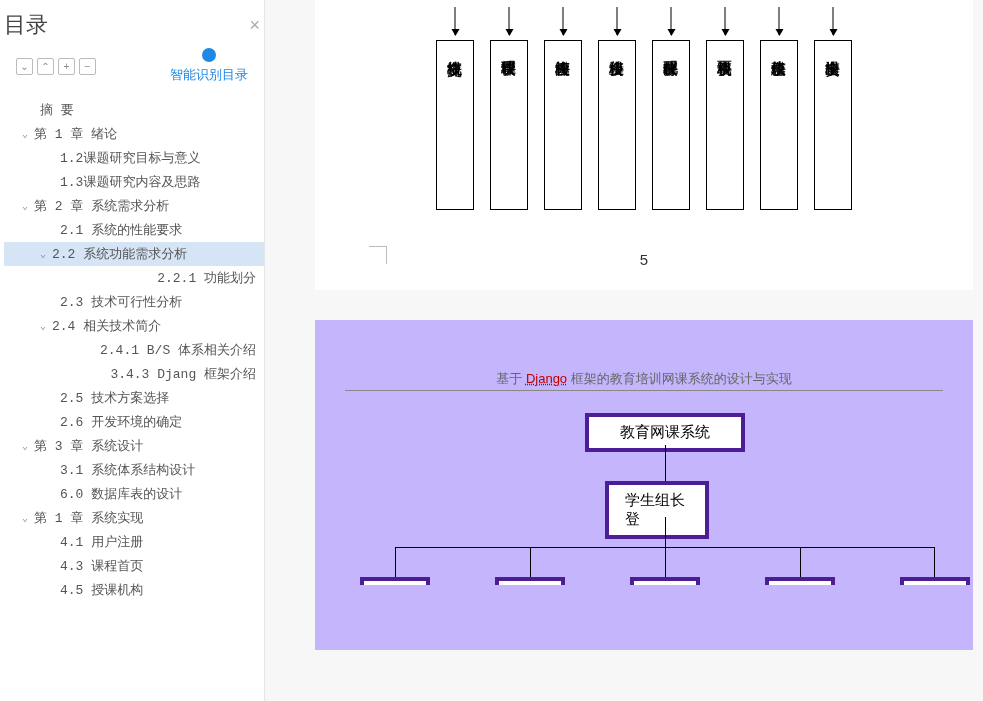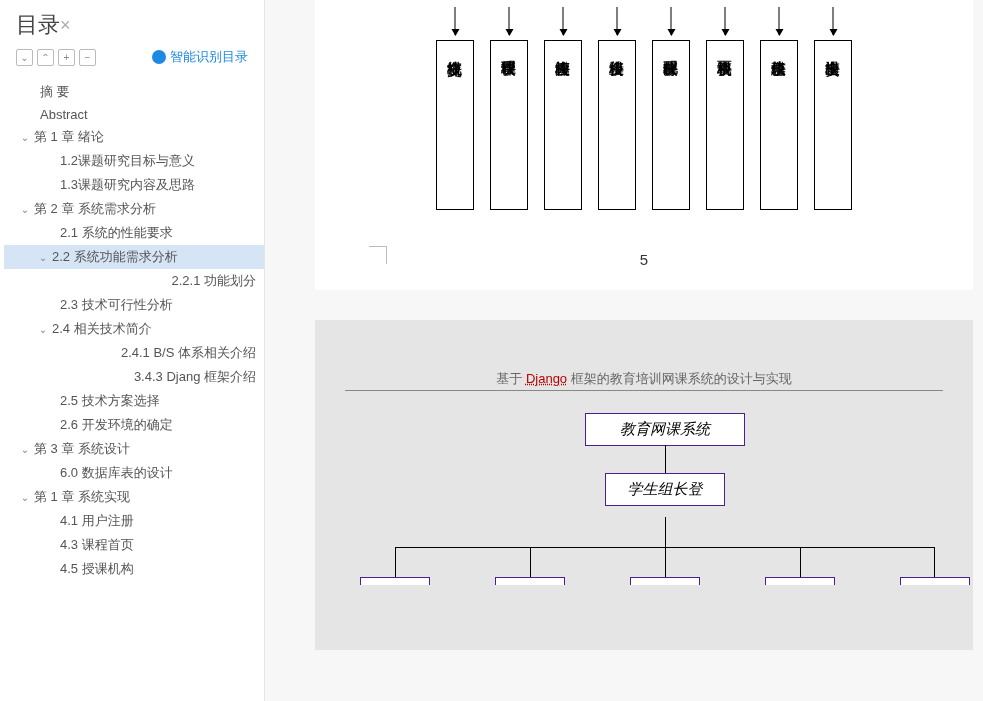--- a/index.html
+++ b/index.html
@@ -1,51 +1,51 @@
 <!DOCTYPE html>
 <html><head>
 <meta charset="utf-8">
 <style>
 * { margin: 0; padding: 0; box-sizing: border-box; }
 body { font-family: "Microsoft YaHei", sans-serif; background: #fff; width: 983px; height: 701px; overflow: hidden; display: flex; }
 .sidebar { width: 265px; height: 701px; border-right: 1px solid #e5e5e5; display: flex; flex-direction: column; background: #fff; box-shadow: 2px 0 5px rgba(0,0,0,0.05); }
-.toc-header { padding: 10px 16px 4px; display: flex; justify-content: flex-start; align-items: center; }
+.toc-header { padding: 10px 4px 4px; display: flex; justify-content: space-between; align-items: center; }
 .toc-title { font-size: 22px; font-weight: 300; color: #444; }
 .close-btn { color: #aaa; font-size: 18px; cursor: pointer; }
 .toc-toolbar { padding: 4px 16px 10px; display: flex; justify-content: space-between; align-items: center; }
 .tb-icons { display: flex; gap: 4px; }
 .tb-icon { width: 17px; height: 17px; border: 1px solid #bbb; border-radius: 2px; display: flex; align-items: center; justify-content: center; font-size: 10px; color: #888; cursor: pointer; }
-.smart { color: #1e88e5; font-size: 13px; display: flex; align-items: center; gap: 4px; cursor: pointer; }
+.smart { color: #1e88e5; font-size: 13px; display: flex; align-items: center; gap: 4px; cursor: pointer; flex-direction: column; }
 .smart-icon { width: 14px; height: 14px; background: #1e88e5; border-radius: 50%; display: inline-block; }
 .toc-list { flex: 1; overflow-y: auto; padding: 4px 0 4px 4px; }
-.toc-item { font-size: 13px; color: #555; padding: 3px 8px 3px 0; cursor: pointer; display: flex; align-items: center; white-space: nowrap; }
+.toc-item { font-size: 13px; color: #555; padding: 3px 8px 3px 0; cursor: pointer; display: flex; align-items: center; white-space: nowrap; font-family: Liberation Mono, monospace; }
 .toc-item.selected { background: #d5e5f5; }
 .chevron { width: 14px; display: inline-block; text-align: center; color: #888; font-size: 10px; }
 .toc-label { padding-left: 2px; }
 .lvl0 { padding-left: 20px; }
 .lvl1 { padding-left: 14px; }
 .lvl2 { padding-left: 40px; }
 .lvl2b { padding-left: 32px; }
 .lvl3 { padding-left: 56px; justify-content: flex-end; }
 .content { flex: 1; background: #f7f7f7; overflow: hidden; position: relative; }
 .page1 { background: #fff; margin: 0 10px 30px 50px; height: 290px; position: relative; }
 .modules { display: flex; gap: 16px; justify-content: center; padding-top: 40px; }
 .module { border: 1px solid #000; width: 38px; height: 170px; display: flex; flex-direction: column; align-items: center; justify-content: flex-start; padding-top: 8px; position: relative; }
 .module-text { writing-mode: vertical-rl; font-size: 15px; line-height: 1.4; }
 .arrow { position: absolute; top: -34px; left: 50%; transform: translateX(-50%); }
 .arrow-line { width: 1px; height: 28px; background: #000; }
 .arrow-head { width: 0; height: 0; border-left: 4px solid transparent; border-right: 4px solid transparent; border-top: 7px solid #000; position: absolute; bottom: -1px; left: -3.5px; }
 .pagenum { position: absolute; bottom: 22px; left: 50%; transform: translateX(-50%); font-size: 15px; color: #333; }
 .corner { position: absolute; width: 18px; height: 18px; left: 54px; bottom: 26px; border-right: 1px solid #bbb; border-top: 1px solid #bbb; }
-.page2 { background: #e5e5e5; margin: 0 10px 0 50px; height: 330px; position: relative; padding-top: 50px; }
+.page2 { background: #c4b5fd; margin: 0 10px 0 50px; height: 330px; position: relative; padding-top: 50px; }
 .p2-header { text-align: center; font-size: 13px; color: #666; }
 .django-link { color: #b00; text-decoration: underline dotted; }
 .hr { border-top: 1px solid #888; margin: 2px 30px 0; }
 .diagram { position: relative; height: 200px; margin-top: 22px; }
-.dbox { border: 1px solid #4c1d95; position: absolute; background: #fff; font-size: 15px; display: flex; align-items: center; justify-content: center; padding: 6px 16px; font-style: italic; }
+.dbox { border: 4px solid #4c1d95; position: absolute; background: #fff; font-size: 15px; display: flex; align-items: center; justify-content: center; padding: 6px 16px; }
 .dline { position: absolute; background: #000; }
 .scrollbar-track { position: absolute; right: 0; top: 0; bottom: 0; width: 14px; background: #f0f0f0; }
 .scrollbar-thumb { position: absolute; right: 2px; width: 10px; background: #c8c8c8; border-radius: 5px; top: 70px; height: 350px; }
 </style>
 </head>
 <body>
 
 <div class="sidebar">
   <div class="toc-header">
     <span class="toc-title">目录</span>
@@ -61,24 +61,20 @@
     <div class="smart">
       <span class="smart-icon"></span>
       <span>智能识别目录</span>
     </div>
   </div>
   <div class="toc-list" id="toc-list">
       <div class="toc-item lvl0">
         <span class="chevron"></span>
         <span class="toc-label">摘   要</span>
       </div>
-      <div class="toc-item lvl0">
-        <span class="chevron"></span>
-        <span class="toc-label">Abstract</span>
-      </div>
       <div class="toc-item lvl1">
         <span class="chevron">⌄</span>
         <span class="toc-label">第 1 章  绪论</span>
       </div>
       <div class="toc-item lvl2">
         <span class="chevron"></span>
         <span class="toc-label">1.2课题研究目标与意义</span>
       </div>
       <div class="toc-item lvl2">
         <span class="chevron"></span>
@@ -120,20 +116,24 @@
         <span class="chevron"></span>
         <span class="toc-label">2.5 技术方案选择</span>
       </div>
       <div class="toc-item lvl2">
         <span class="chevron"></span>
         <span class="toc-label">2.6 开发环境的确定</span>
       </div>
       <div class="toc-item lvl1">
         <span class="chevron">⌄</span>
         <span class="toc-label">第 3 章  系统设计</span>
+      </div>
+      <div class="toc-item lvl2">
+        <span class="chevron"></span>
+        <span class="toc-label">3.1 系统体系结构设计</span>
       </div>
       <div class="toc-item lvl2">
         <span class="chevron"></span>
         <span class="toc-label">6.0 数据库表的设计</span>
       </div>
       <div class="toc-item lvl1">
         <span class="chevron">⌄</span>
         <span class="toc-label">第 1 章  系统实现</span>
       </div>
       <div class="toc-item lvl2">
@@ -226,21 +226,21 @@
     <div class="corner"></div>
   </div>
   <div class="page2">
     <div class="p2-header">
       <span>基于 </span><span class="django-link">Django</span><span> 框架的教育培训网课系统的设计与实现</span>
     </div>
     <div class="hr"></div>
     <div class="diagram">
       <div class="dbox" style="left:270px;top:0;width:160px;">教育网课系统</div>
       <div class="dline" style="left:350px;top:32px;width:1px;height:40px;"></div>
-      <div class="dbox" style="left:290px;top:60px;width:120px;">学生组长登</div>
+      <div class="dbox" style="left:290px;top:68px;width:104px;">学生组长登</div>
       <div class="dline" style="left:350px;top:104px;width:1px;height:30px;"></div>
       <div class="dline" style="left:80px;top:134px;width:540px;height:1px;"></div>
       <div class="dline" style="left:80px;top:134px;width:1px;height:30px;"></div>
       <div class="dline" style="left:215px;top:134px;width:1px;height:30px;"></div>
       <div class="dline" style="left:350px;top:134px;width:1px;height:30px;"></div>
       <div class="dline" style="left:485px;top:134px;width:1px;height:30px;"></div>
       <div class="dline" style="left:619px;top:134px;width:1px;height:30px;"></div>
       <div class="dbox" style="left:45px;top:164px;width:70px;height:8px;padding:0;border-bottom:none;"></div>
       <div class="dbox" style="left:180px;top:164px;width:70px;height:8px;padding:0;border-bottom:none;"></div>
       <div class="dbox" style="left:315px;top:164px;width:70px;height:8px;padding:0;border-bottom:none;"></div>

